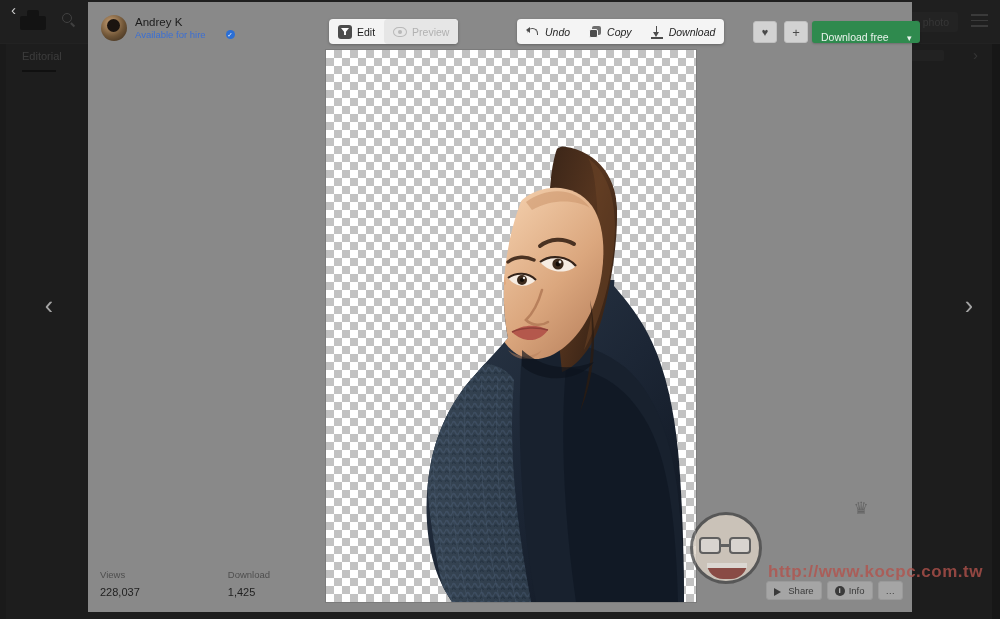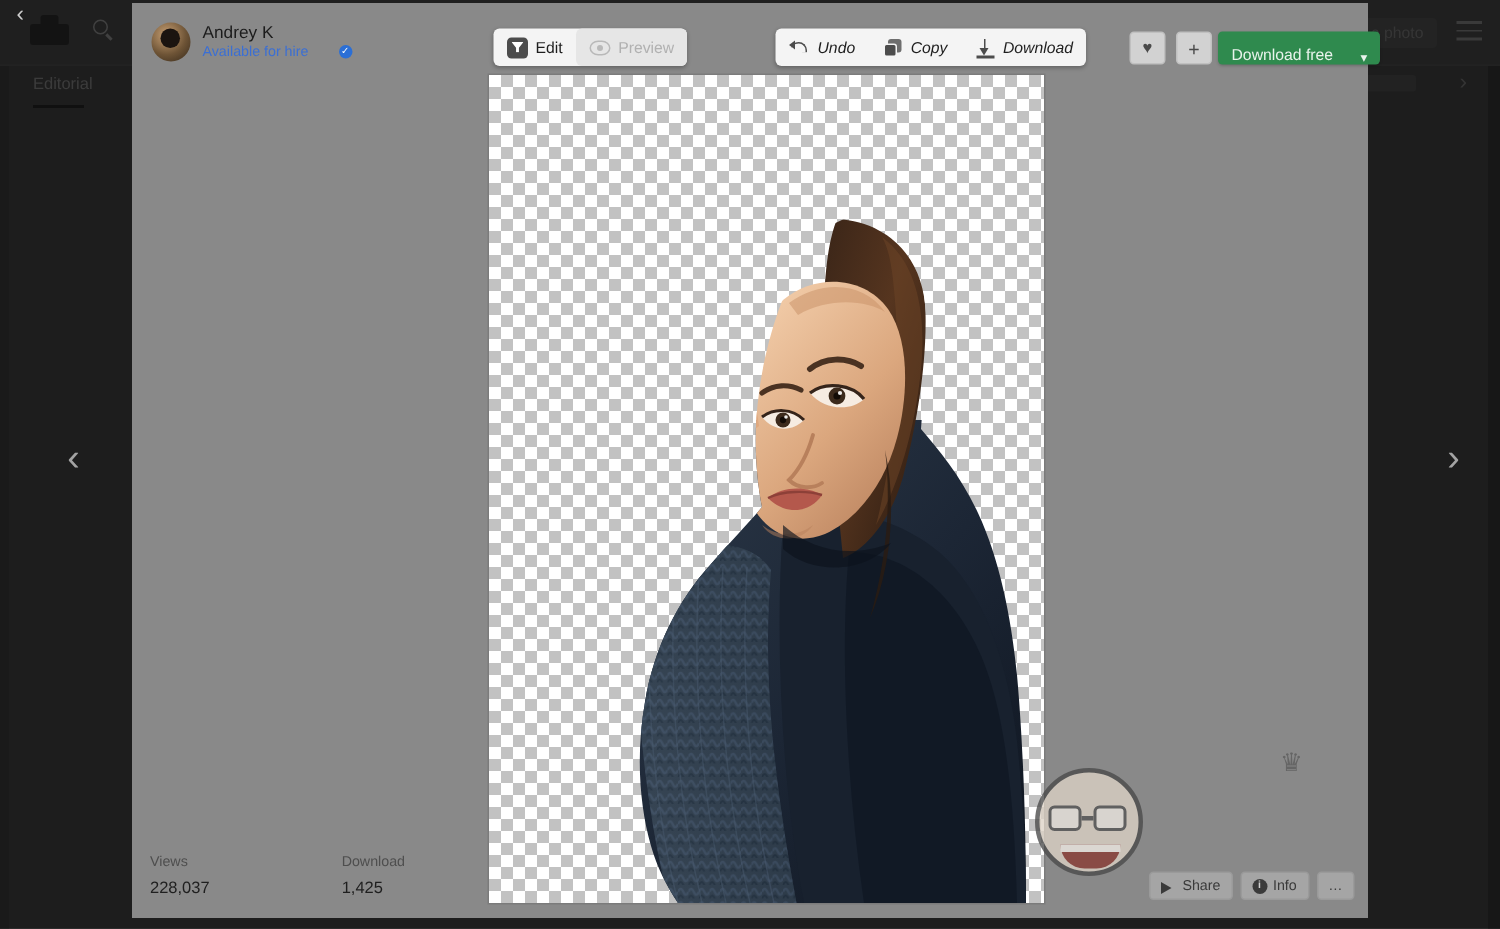--- a/index.html
+++ b/index.html
@@ -570,13 +570,14 @@
 
 <div id="watermark">
   <div id="wm-face">
     <div class="eyeL"></div>
       <div class="eyeR"></div>
       <div class="bridge"></div>
     <div class="mouth"></div>
       <div class="teeth"></div>
   </div>
   <div id="wm-crown">♛</div>
+  <div id="wm-url">http://www.kocpc.com.tw</div>
 </div>
 
 </body></html>

